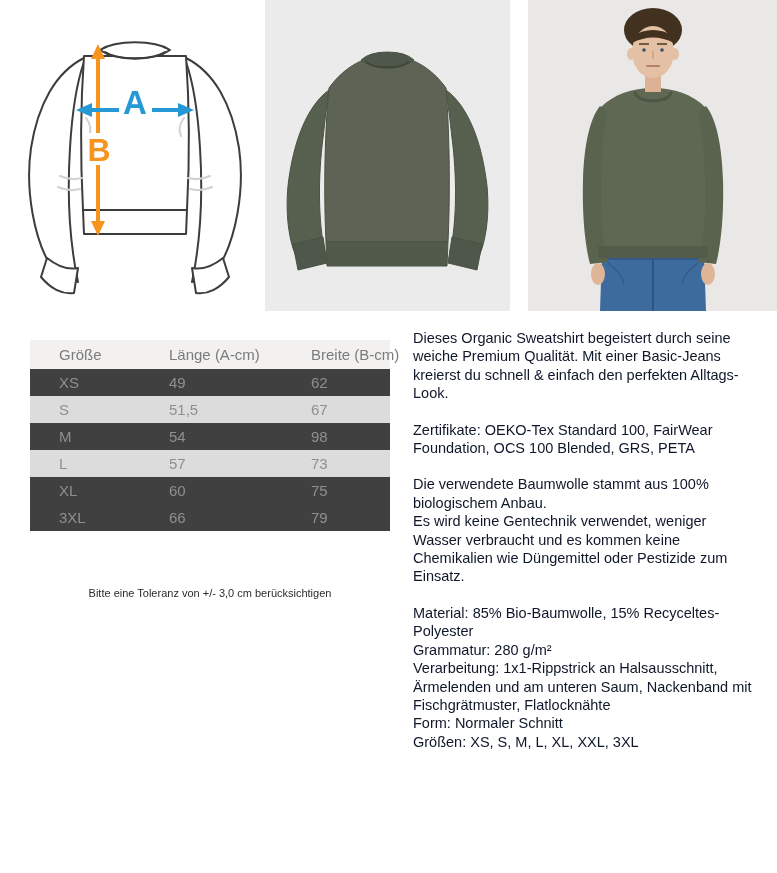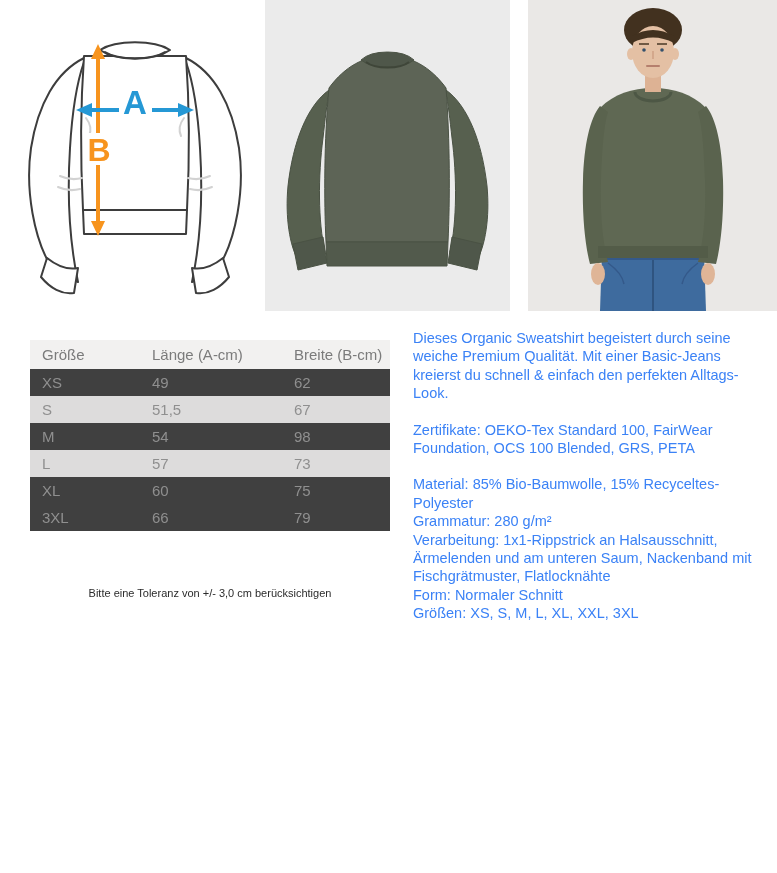--- a/index.html
+++ b/index.html
@@ -11,27 +11,27 @@
   .tile{position:absolute;top:0;height:311px;}
   #diagram-tile{left:0;width:260px;background:#ffffff;}
   #product-tile{left:265px;width:245px;background:#ebebeb;}
   #model-tile{left:528px;width:249px;background:#eae8e6;}
 
   .size-table{position:absolute;left:30px;top:340px;width:360px;font-size:15px;}
   .t-row{display:grid;grid-template-columns:110px 142px 108px;height:27px;align-items:center;color:#8f8f8f;}
   .t-row.header{height:29px;background:#f2f1f0;color:#7b7b7b;}
   .t-row.even{background:#dddcdc;}
   .t-row.odd{background:#404040;}
-  .t-row .c{padding-left:12px;white-space:nowrap;}
+  .t-row .c{padding-left:5px;white-space:nowrap;margin-left:24px;}
 
   .tolerance{position:absolute;left:30px;top:587px;width:360px;text-align:center;
     font-size:11px;color:#2b2b2b;}
 
   .description{position:absolute;left:413px;top:329px;width:342px;
-    font-size:14.5px;line-height:18.4px;color:#3b82f6;}
+    font-size:14.5px;line-height:18.4px;color:#0f172a;}
   .description p{margin:0 0 18px 0;white-space:pre-line;}
 
   svg text{font-family:"Liberation Sans","DejaVu Sans",sans-serif;}
 </style>
 </head>
 <body>
 
 <div class="tile" id="diagram-tile">
   <svg width="260" height="311" viewBox="0 0 260 311">
     <g fill="#ffffff" stroke="#3d3d3d" stroke-width="2" stroke-linejoin="round" stroke-linecap="round">
@@ -164,18 +164,20 @@
     <div class="c">66</div>
     <div class="c">79</div>
   </div>
 </div>
 
 <div class="tolerance">Bitte eine Toleranz von +/- 3,0 cm berücksichtigen</div>
 
 <div class="description">
   <p>Dieses Organic Sweatshirt begeistert durch seine weiche Premium Qualität. Mit einer Basic-Jeans kreierst du schnell &amp; einfach den perfekten Alltags-Look.</p>
   <p>Zertifikate: OEKO-Tex Standard 100, FairWear Foundation, OCS 100 Blended, GRS, PETA</p>
+  <p>Die verwendete Baumwolle stammt aus 100% biologischem Anbau.
+Es wird keine Gentechnik verwendet, weniger Wasser verbraucht und es kommen keine Chemikalien wie Düngemittel oder Pestizide zum Einsatz.</p>
   <p>Material: 85% Bio-Baumwolle, 15% Recyceltes-Polyester
 Grammatur: 280 g/m²
 Verarbeitung: 1x1-Rippstrick an Halsausschnitt, Ärmelenden und am unteren Saum, Nackenband mit Fischgrätmuster, Flatlocknähte
 Form: Normaler Schnitt
 Größen: XS, S, M, L, XL, XXL, 3XL</p>
 </div>
 
 </body></html>

